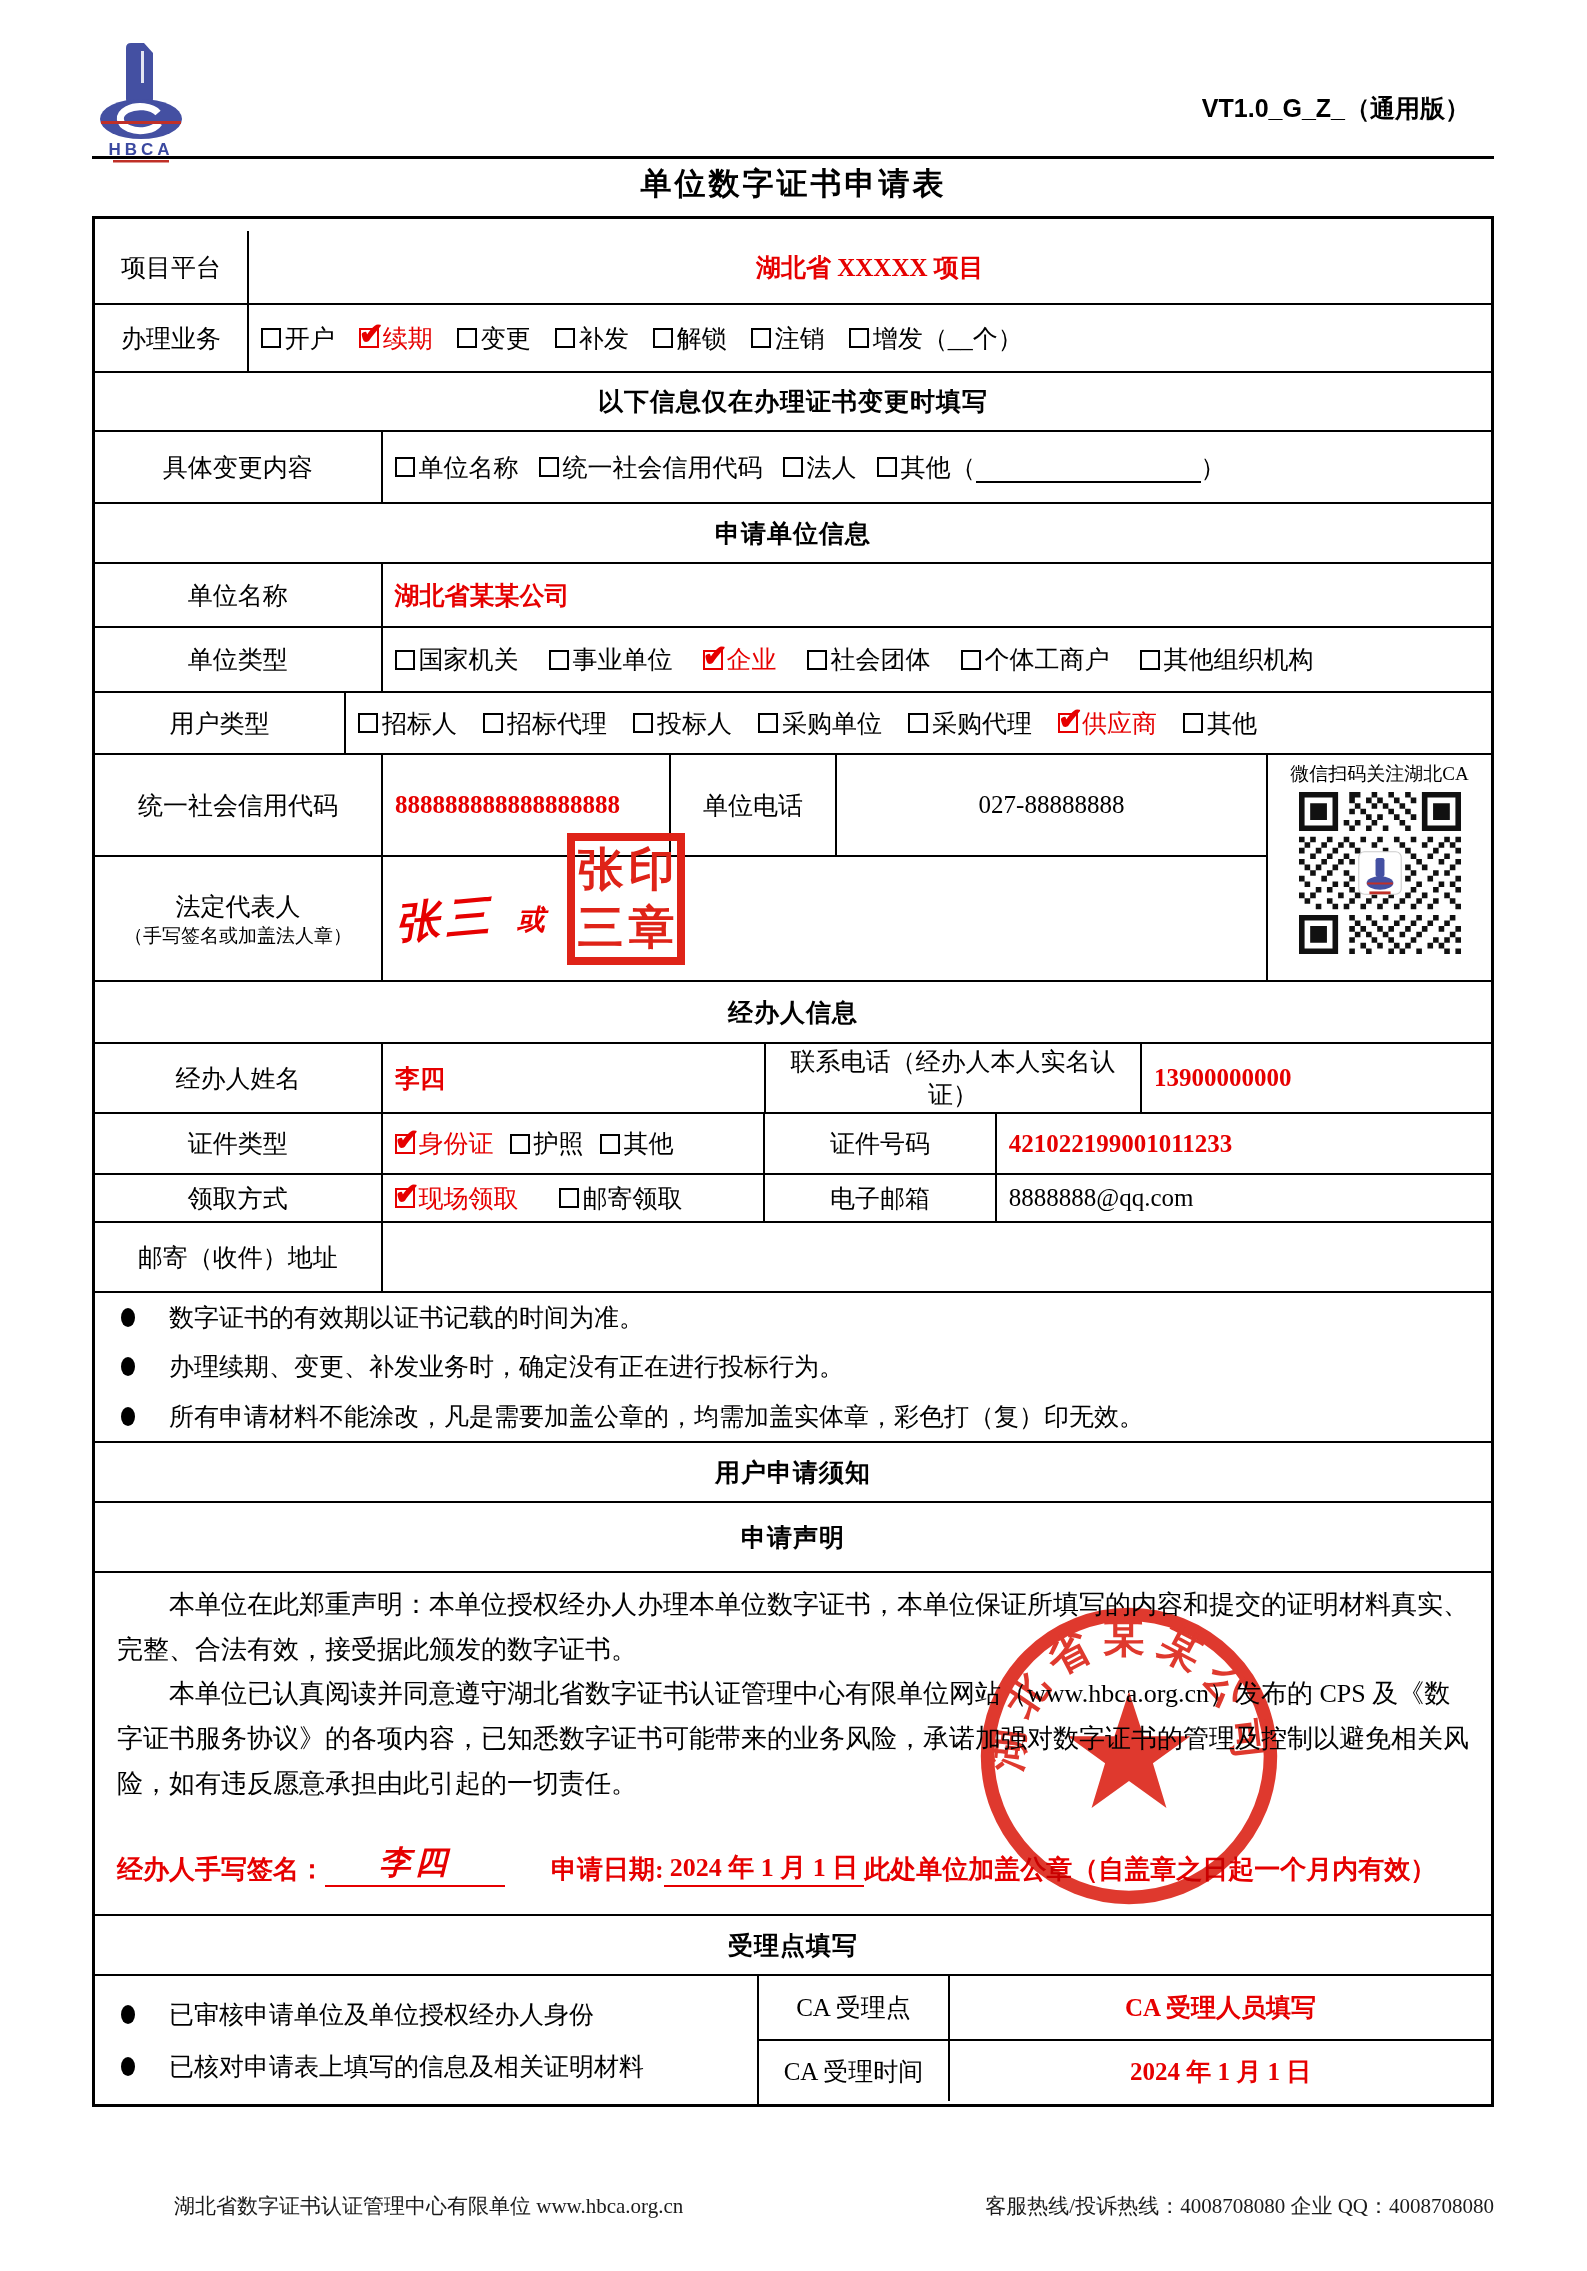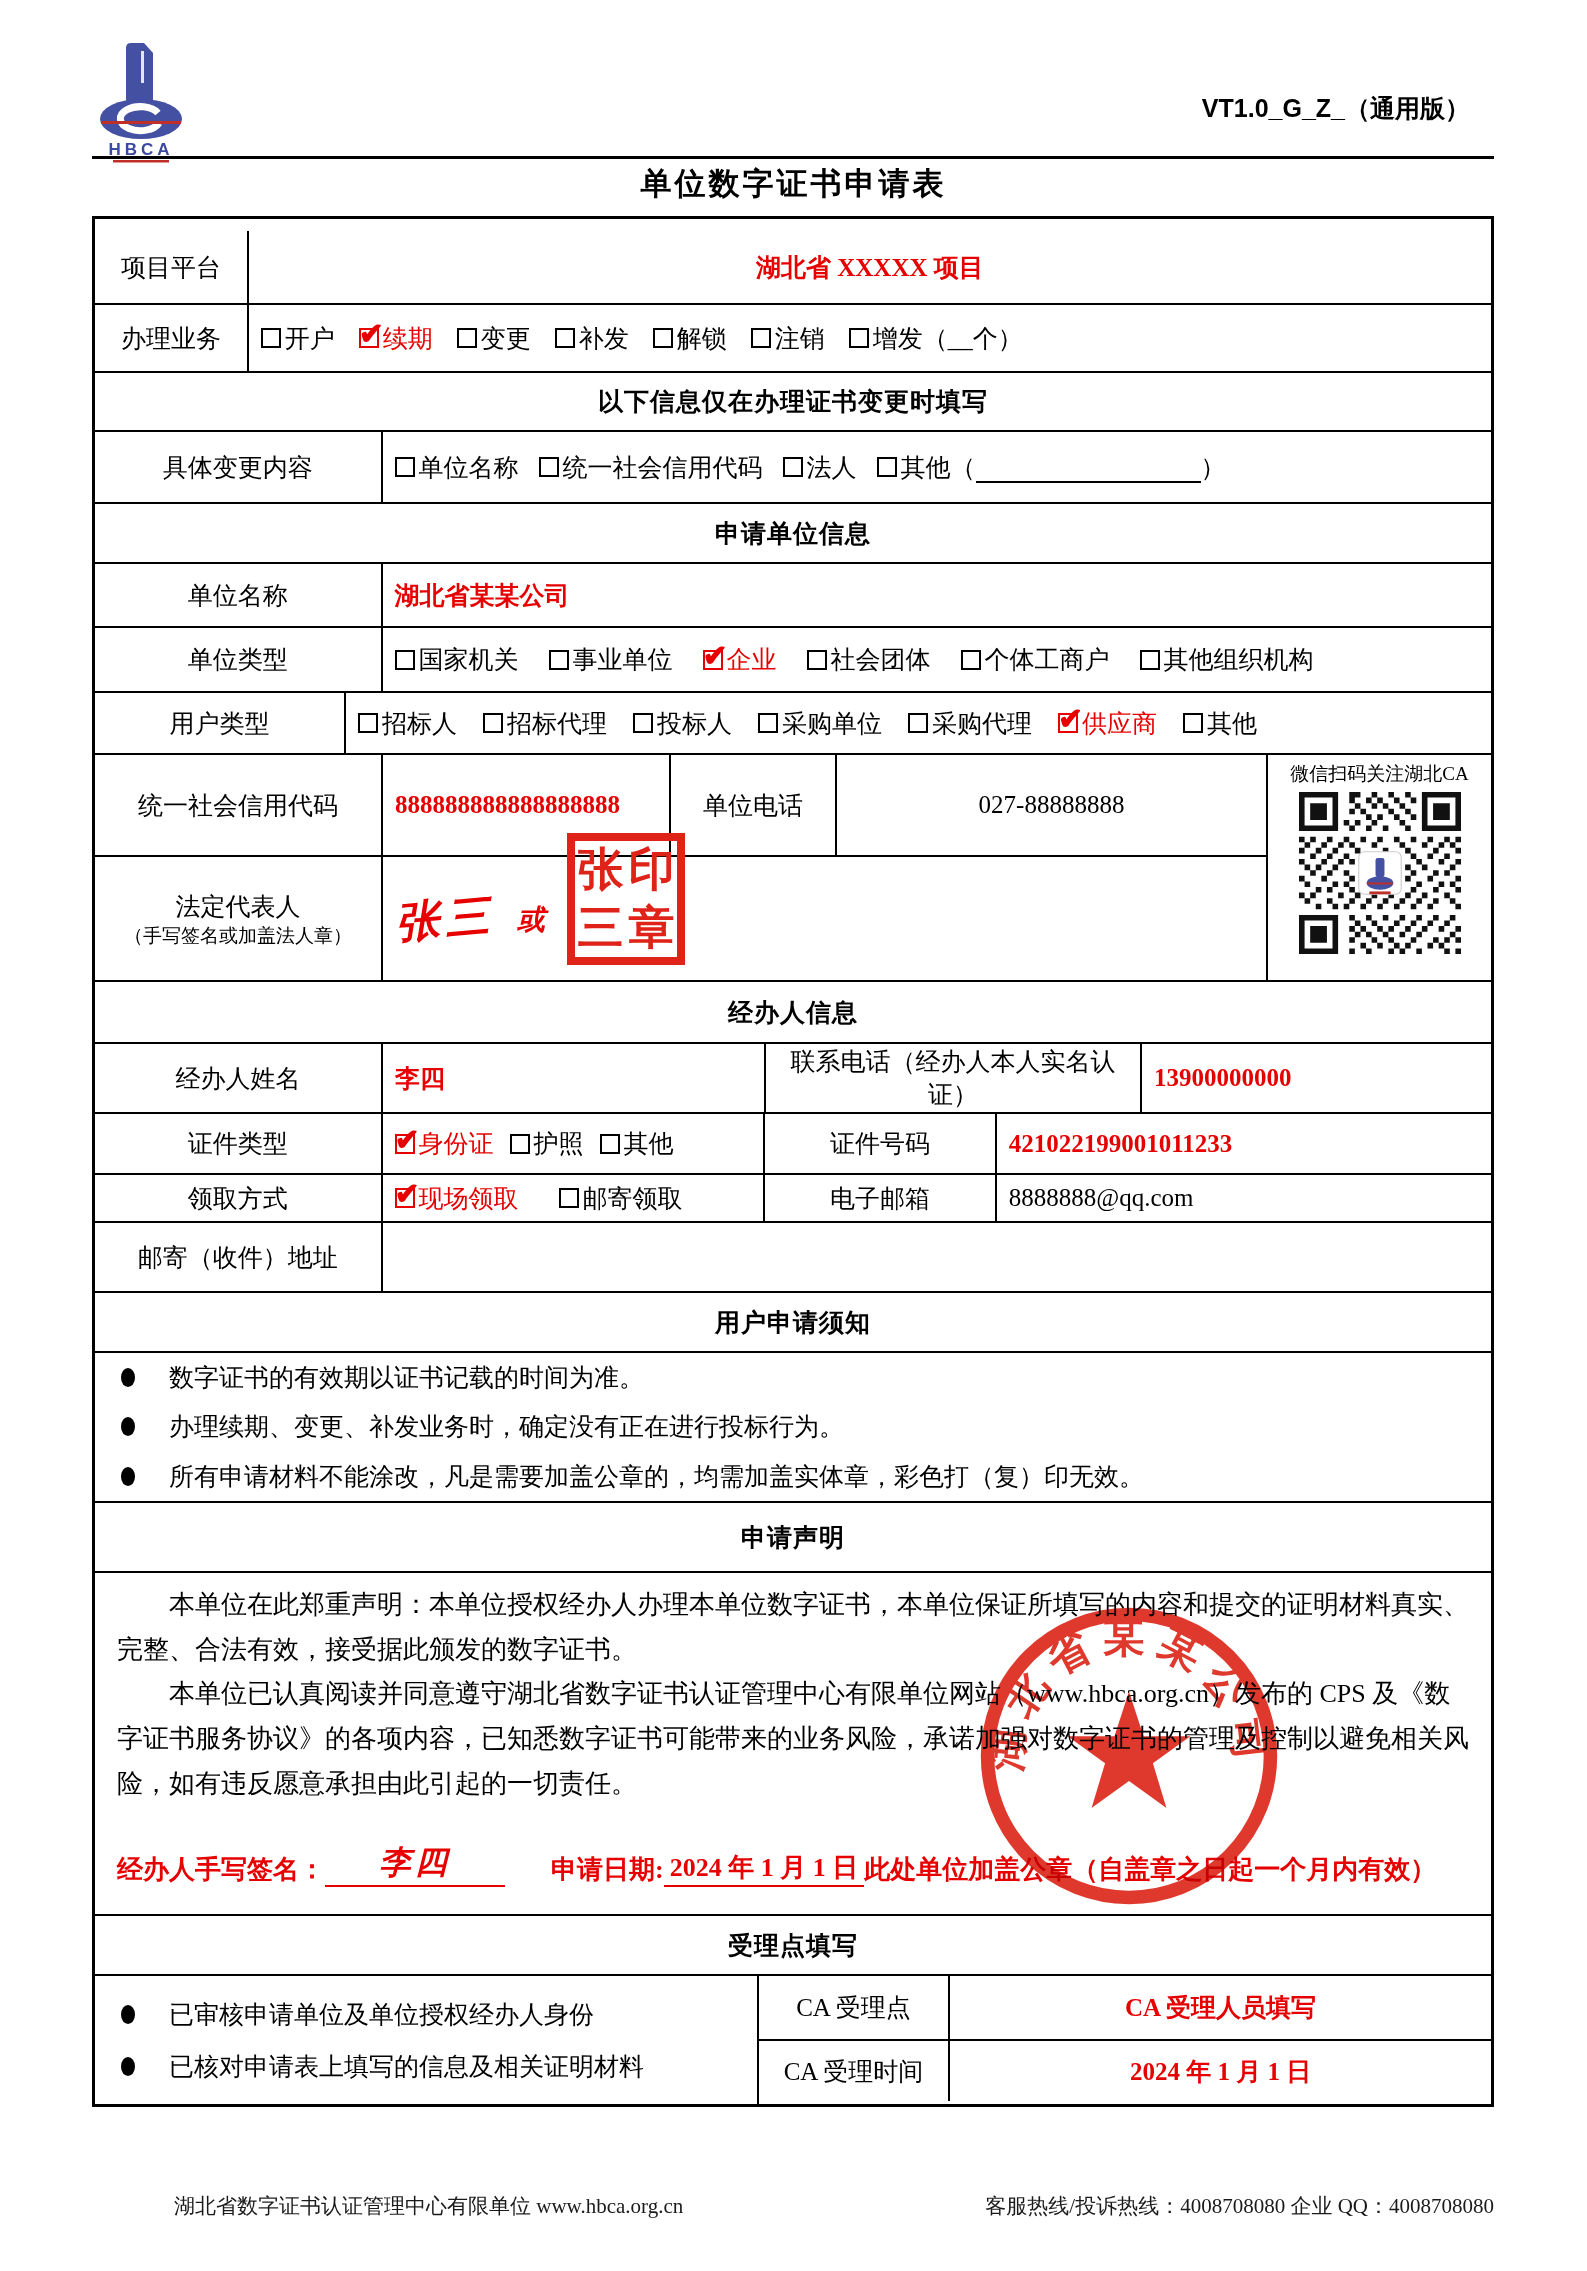--- a/index.html
+++ b/index.html
@@ -337,39 +337,39 @@
       </div>
       <div class="cell lab" style="width:232px">电子邮箱</div>
       <div class="cell" style="width:497px">8888888@qq.com</div>
     </div>
 
     <div class="row" style="height:70px">
       <div class="cell nb lab" style="width:286px">邮寄（收件）地址</div>
       <div class="cell" style="width:1112px"></div>
     </div>
 
-    <div class="row" style="height:60px">
-      <div class="cell nb sechead">用户申请须知</div>
-    </div>
-
     <div class="row" style="height:150px">
       <div class="cell nb" style="width:1398px;flex-direction:column;align-items:stretch;justify-content:center;padding:0">
         <div class="noticeln">
             <span class="bul"></span>
             <span>数字证书的有效期以证书记载的时间为准。</span>
           </div>
         <div class="noticeln">
             <span class="bul"></span>
             <span>办理续期、变更、补发业务时，确定没有正在进行投标行为。</span>
           </div>
         <div class="noticeln">
             <span class="bul"></span>
             <span>所有申请材料不能涂改，凡是需要加盖公章的，均需加盖实体章，彩色打（复）印无效。</span>
           </div>
       </div>
+    </div>
+
+    <div class="row" style="height:60px">
+      <div class="cell nb sechead">用户申请须知</div>
     </div>
 
     <div class="row" style="height:70px">
       <div class="cell nb sechead">申请声明</div>
     </div>
 
     <div class="row" style="height:343px">
       <div class="cell nb decl" style="width:1398px">
         <p>本单位在此郑重声明：本单位授权经办人办理本单位数字证书，本单位保证所填写的内容和提交的证明材料真实、完整、合法有效，接受据此颁发的数字证书。</p>
         <p>本单位已认真阅读并同意遵守湖北省数字证书认证管理中心有限单位网站（www.hbca.org.cn）发布的 CPS 及《数字证书服务协议》的各项内容，已知悉数字证书可能带来的业务风险，承诺加强对数字证书的管理及控制以避免相关风险，如有违反愿意承担由此引起的一切责任。</p>

